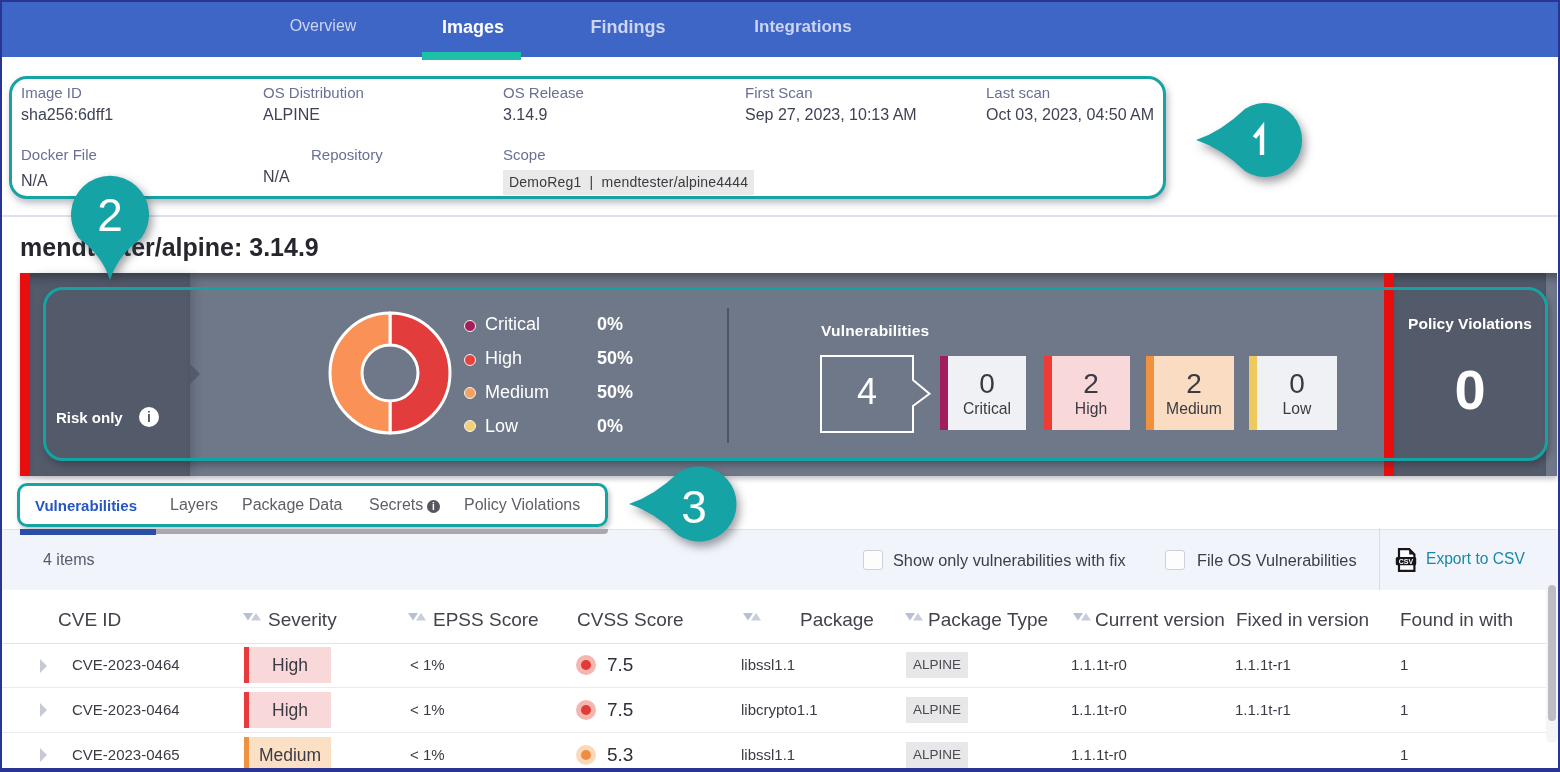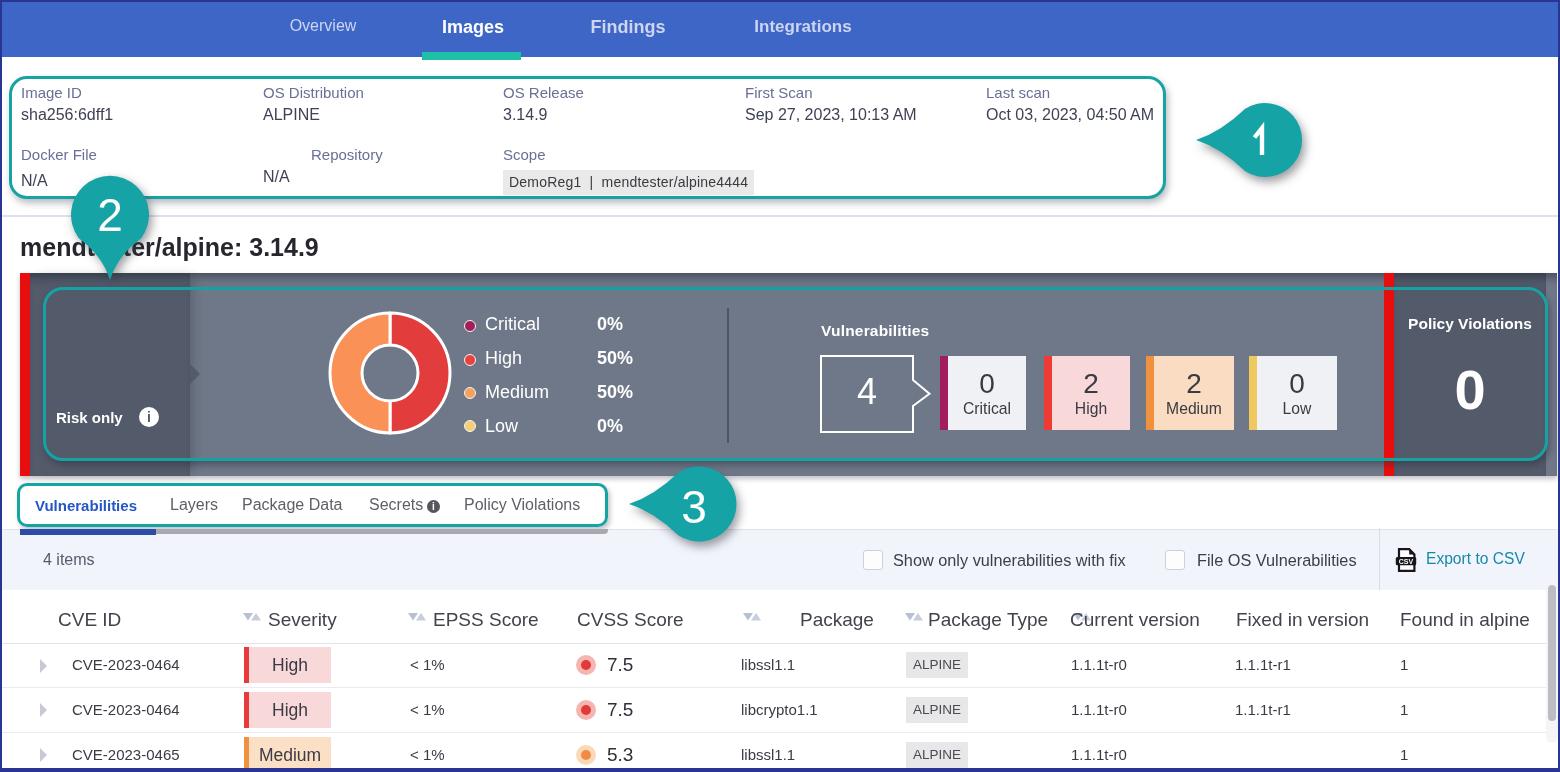--- a/index.html
+++ b/index.html
@@ -164,23 +164,23 @@
   <div class="abs th" style="left:800px;">Package</div>
   <svg class="abs si" style="left:905px;">
       <polygon points="0,2 10,2 5,9.5" fill="#B9C0D4"></polygon>
       <polygon points="8,9.5 18,9.5 13,2" fill="#C6CDDD"></polygon>
     </svg>
   <div class="abs th" style="left:928px;">Package Type</div>
   <svg class="abs si" style="left:1073px;">
       <polygon points="0,2 10,2 5,9.5" fill="#B9C0D4"></polygon>
       <polygon points="8,9.5 18,9.5 13,2" fill="#C6CDDD"></polygon>
     </svg>
-  <div class="abs th" style="left:1070px;">Current version</div>
+  <div class="abs th" style="left:1095px;">Current version</div>
   <div class="abs th" style="left:1236px;">Fixed in version</div>
-  <div class="abs th" style="left:1400px;">Found in alpine</div>
+  <div class="abs th" style="left:1400px;">Found in with</div>
   <div class="abs" style="left:2px;top:643px;width:1556px;height:1px;background:#E3E4E9;"></div>
 
   <div class="abs" style="left:2px;top:687px;width:1556px;height:1px;background:#EBEBEF;"></div>
   <div class="abs" style="left:2px;top:732px;width:1556px;height:1px;background:#EBEBEF;"></div>
 
   <div class="abs arr" style="top:659px;"></div>
   <div class="abs td" style="left:72px;top:656px;">CVE-2023-0464</div>
   <div class="abs chip" style="top:647px;background:#F9D8D9;border-left:5px solid #E63A3C;">
       <span>High</span>
     </div>

